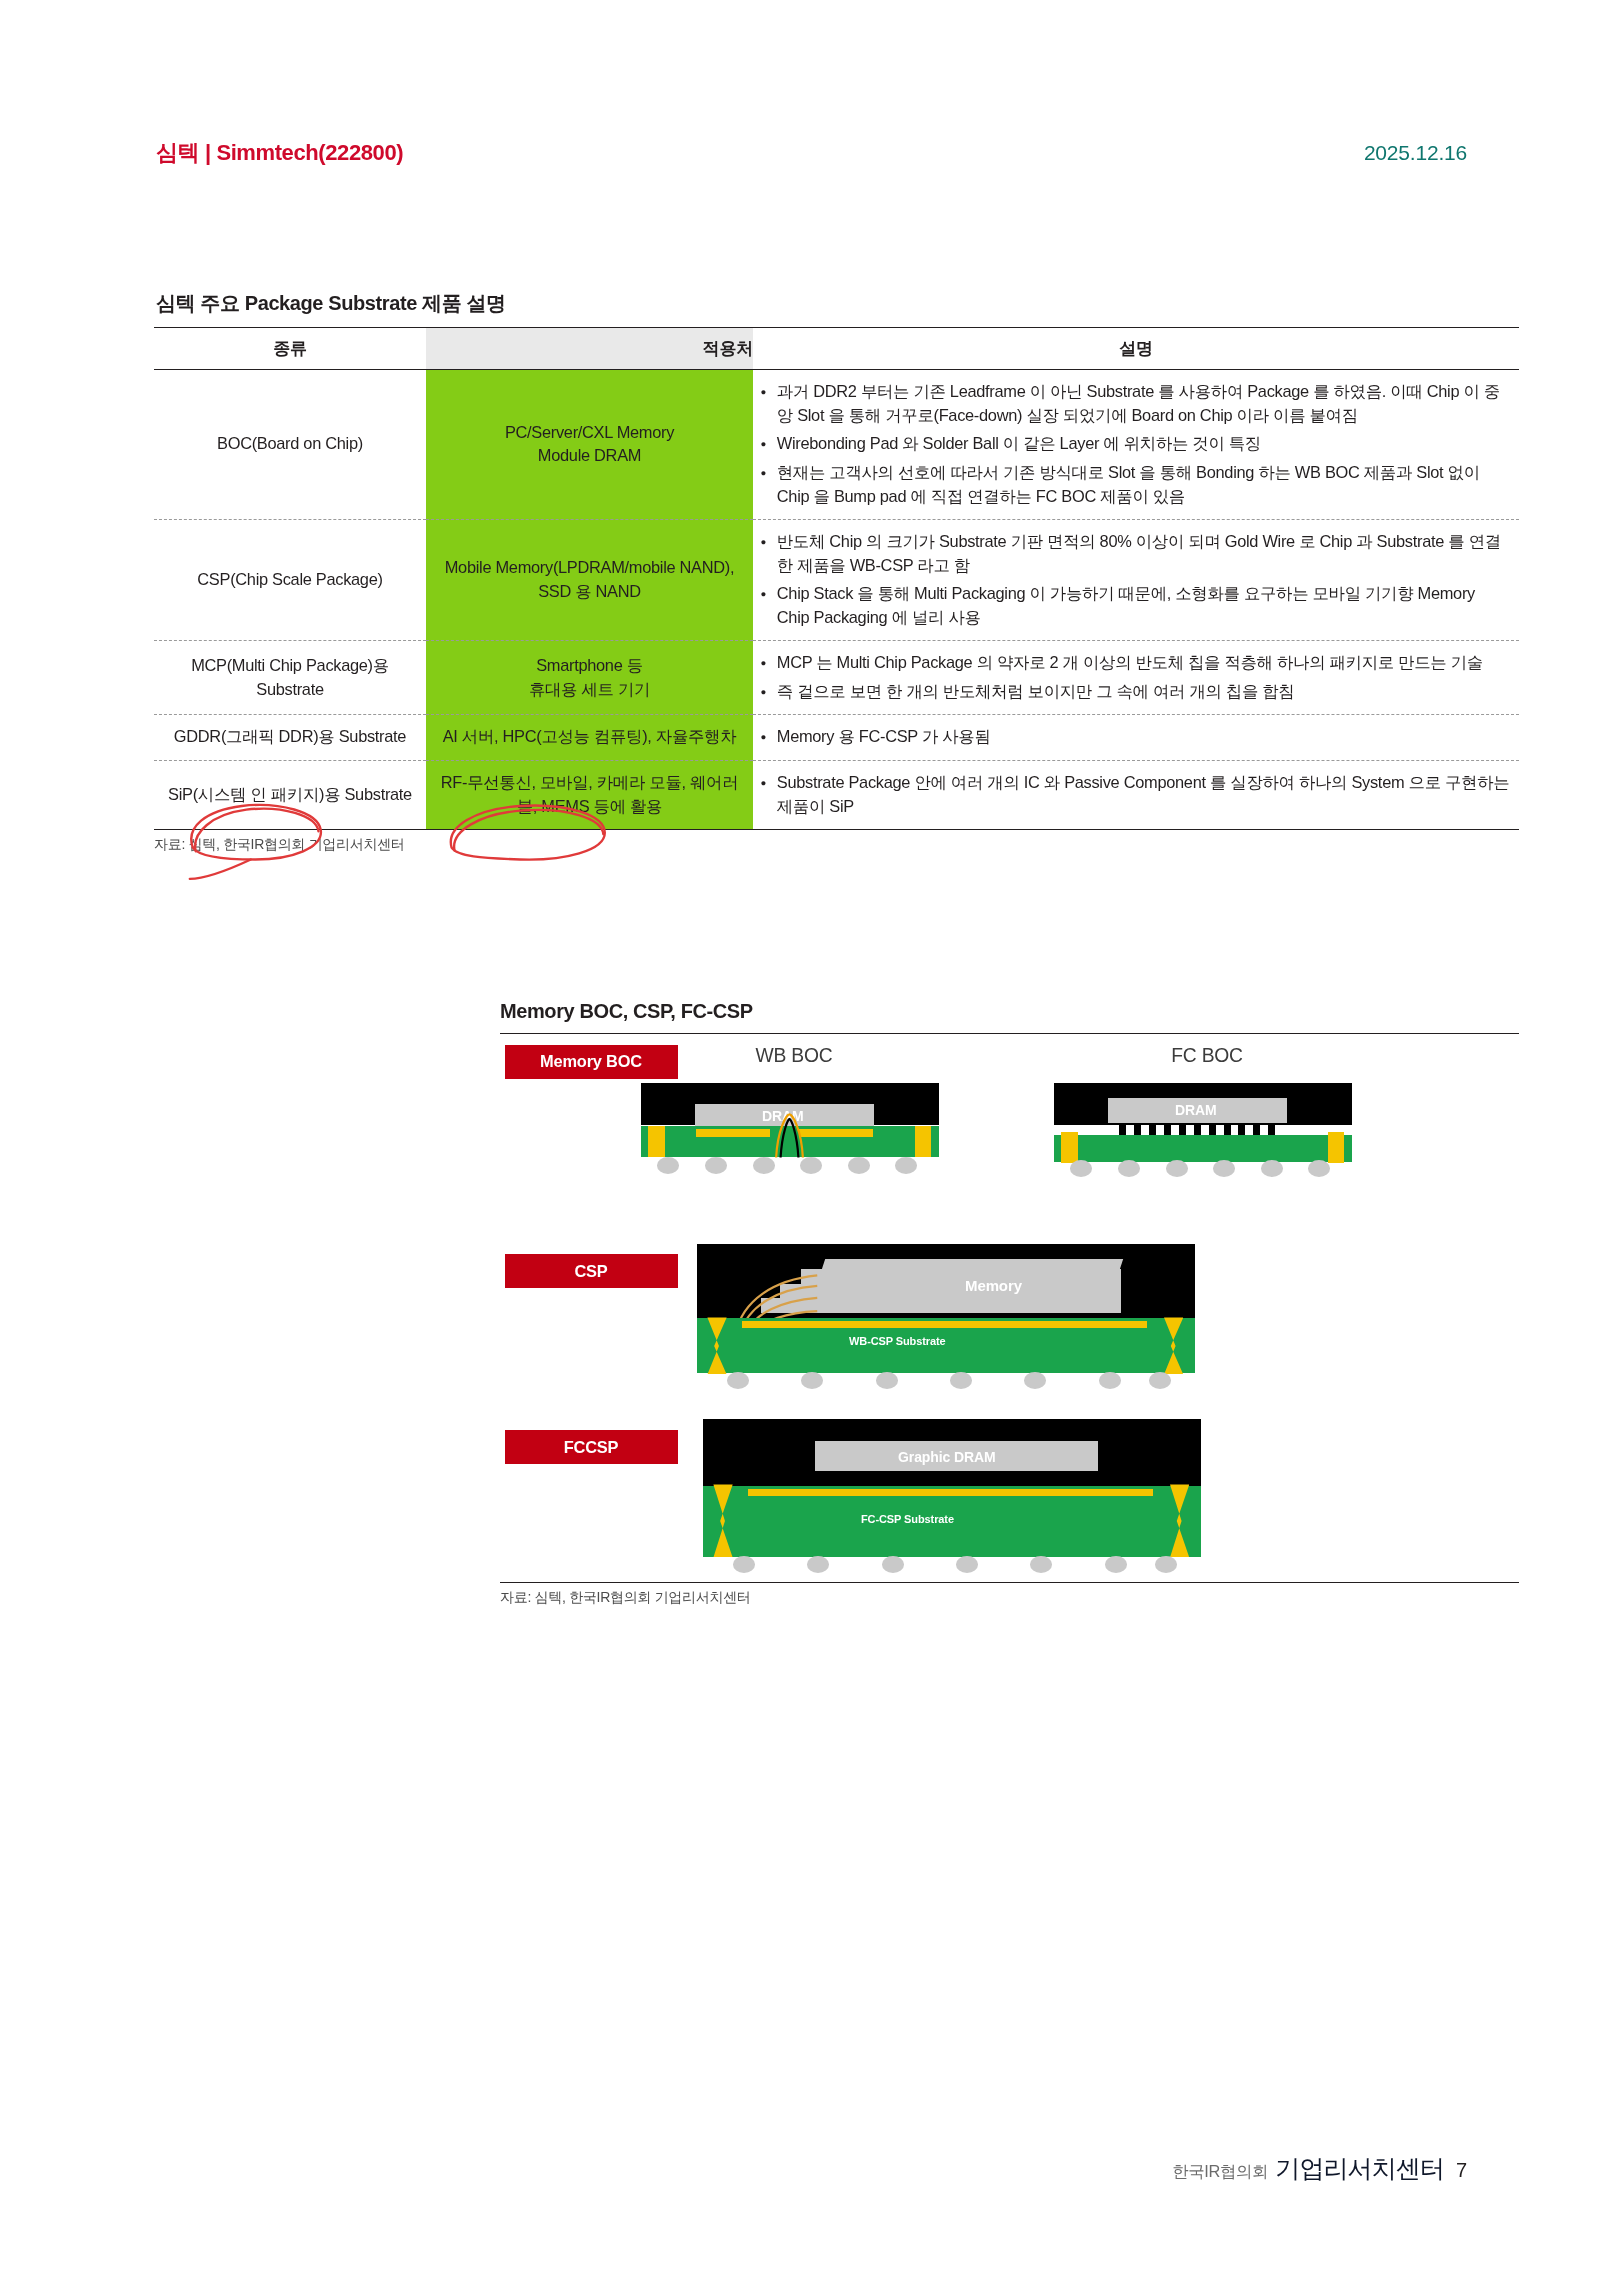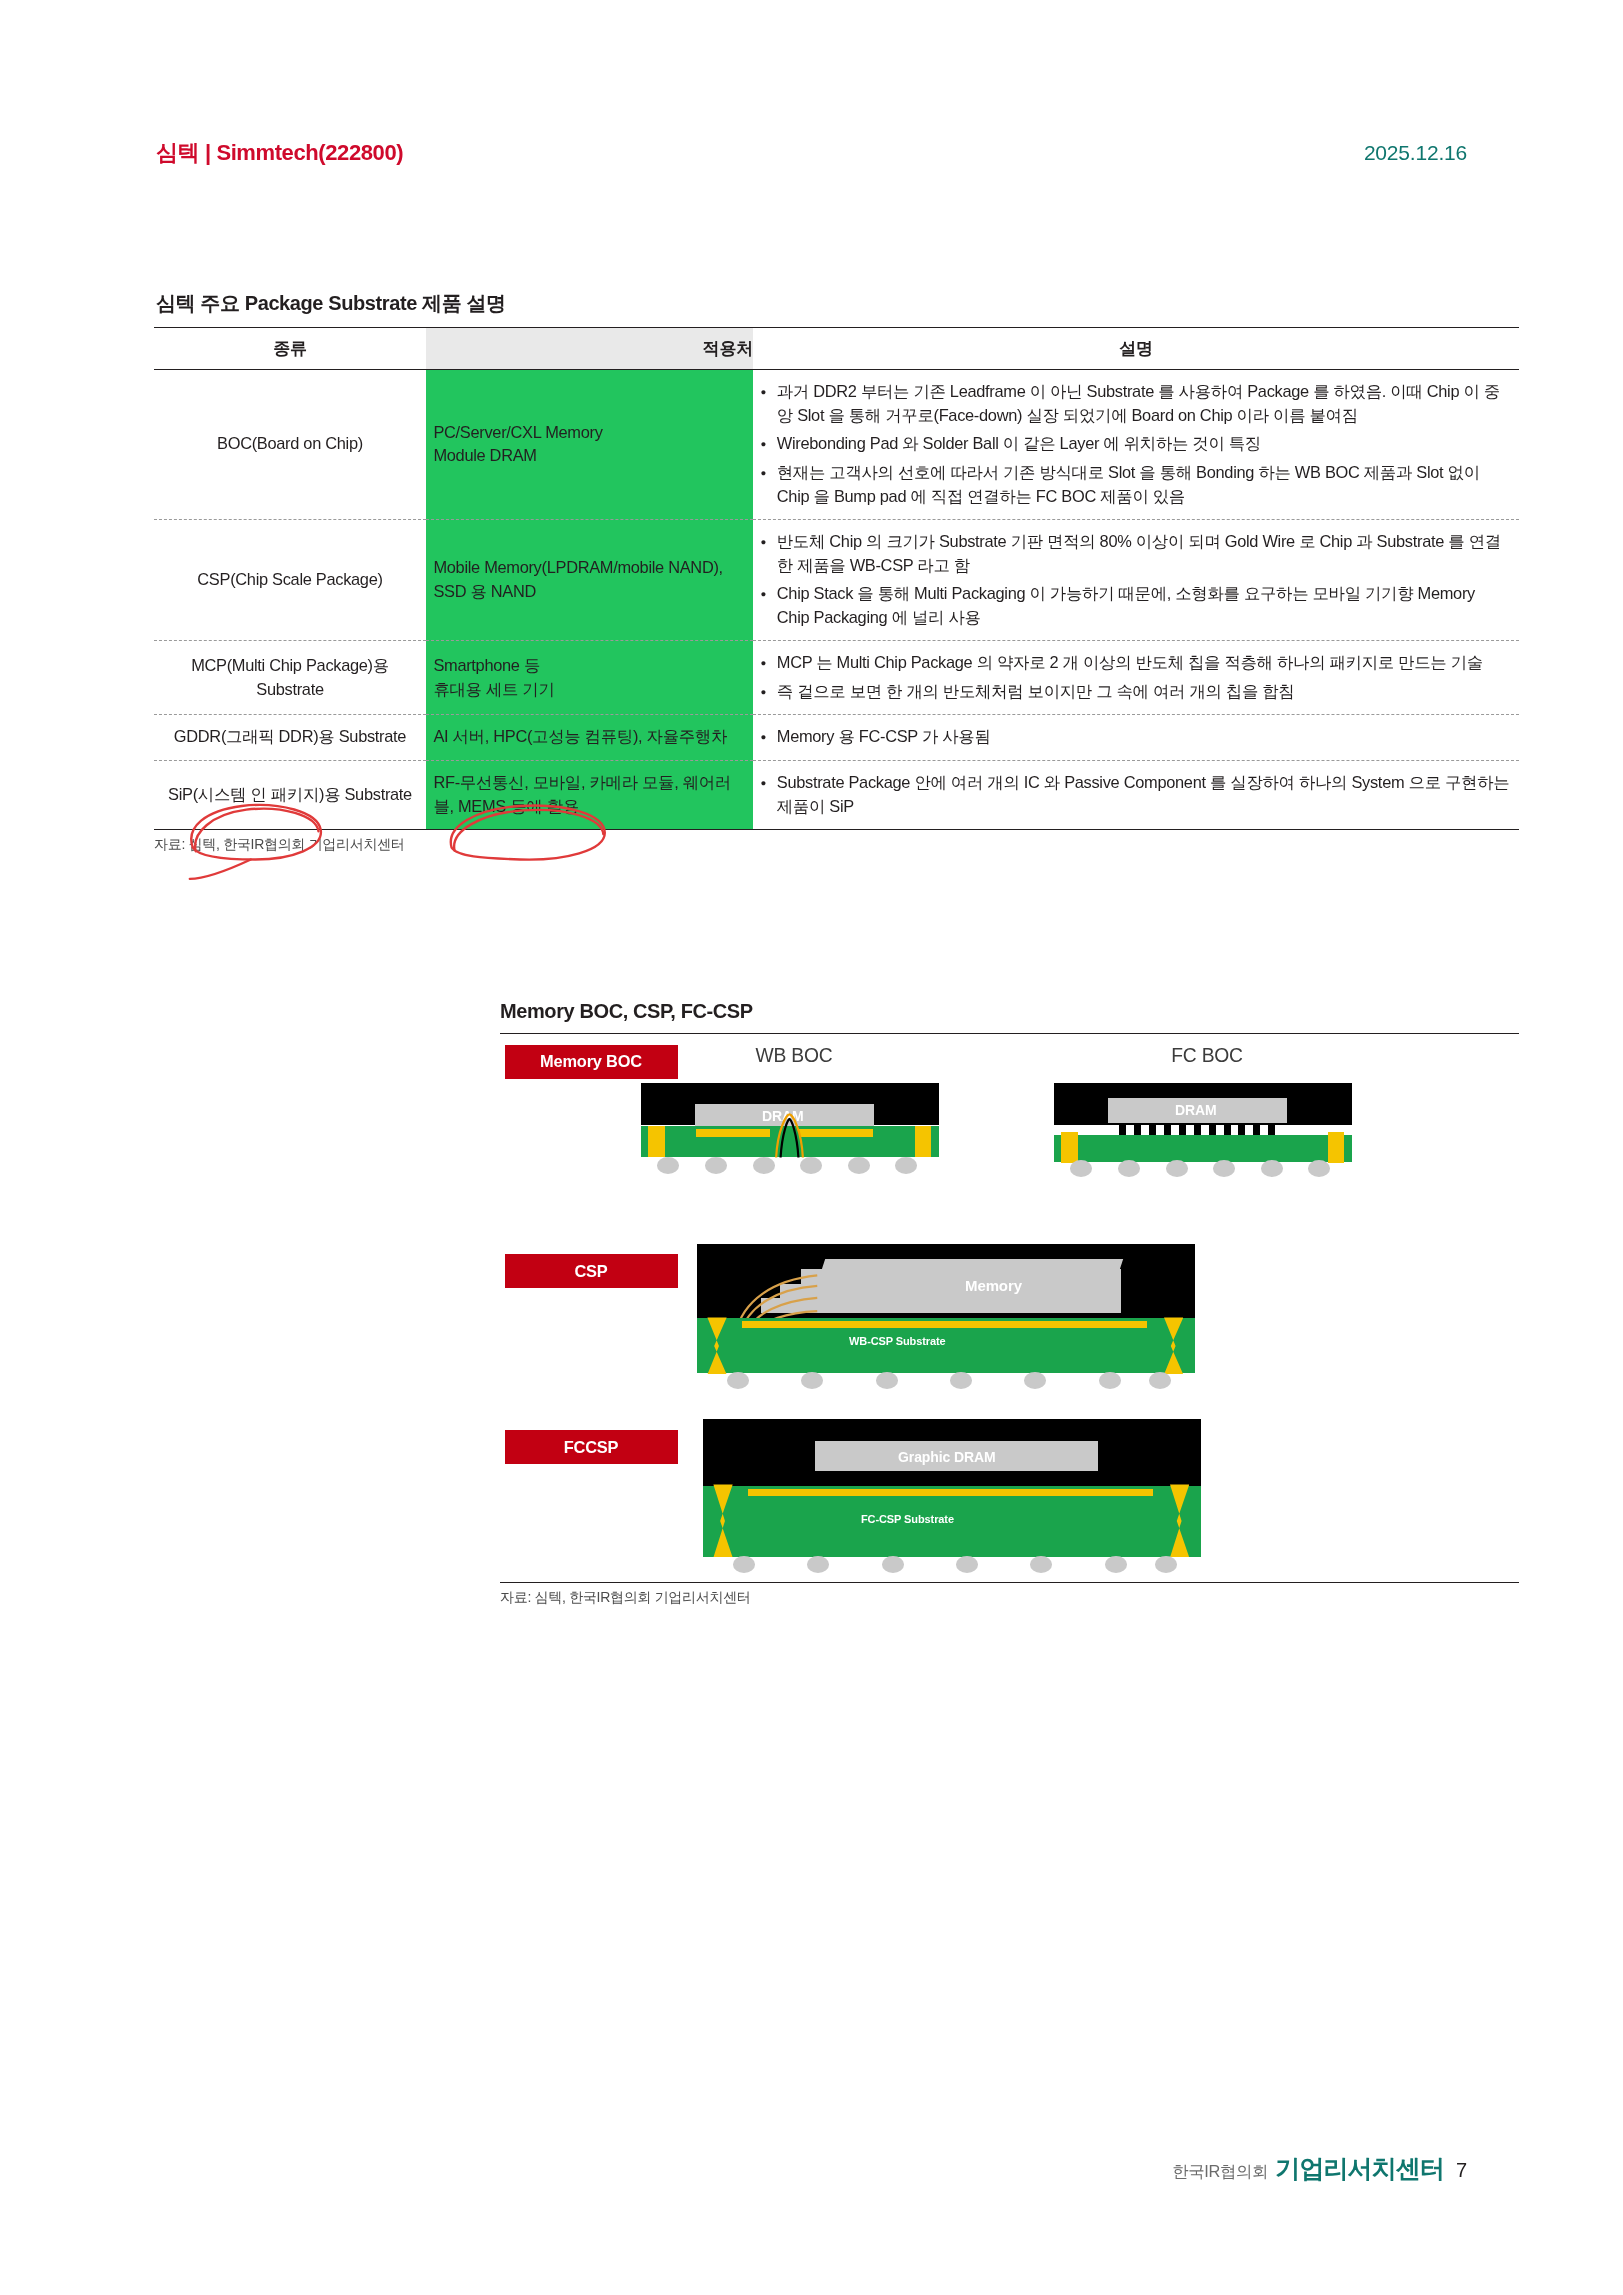--- a/index.html
+++ b/index.html
@@ -94,22 +94,22 @@
     letter-spacing: -0.3px;
     line-height: 1.45;
   }
   table.product-table tbody tr:last-child td {
     border-bottom: 1.5px solid #231f20;
   }
   td.kind {
     text-align: center;
   }
   td.apply {
-    text-align: left;
-    background: #22c55e;
+    text-align: center;
+    background: #84cc16;
   }
   td.desc {
     text-align: left;
     padding-left: 13.4px;
   }
   ul.desc-list {
     margin: 0;
     padding: 0;
     list-style: none;
   }
@@ -230,22 +230,22 @@
     align-items: baseline;
     gap: 7.4px;
   }
   .footer-small {
     font-size: 16.4px;
     color: #6b6b6b;
     letter-spacing: -0.4px;
   }
   .footer-big {
     font-size: 25px;
-    font-weight: bold;
-    color: #0f766e;
+    font-weight: normal;
+    color: #0f172a;
     letter-spacing: -0.9px;
   }
   .footer-page {
     font-size: 20px;
     color: #231f20;
     margin-left: 4.5px;
   }
 </style>
 </head>
 <body>

